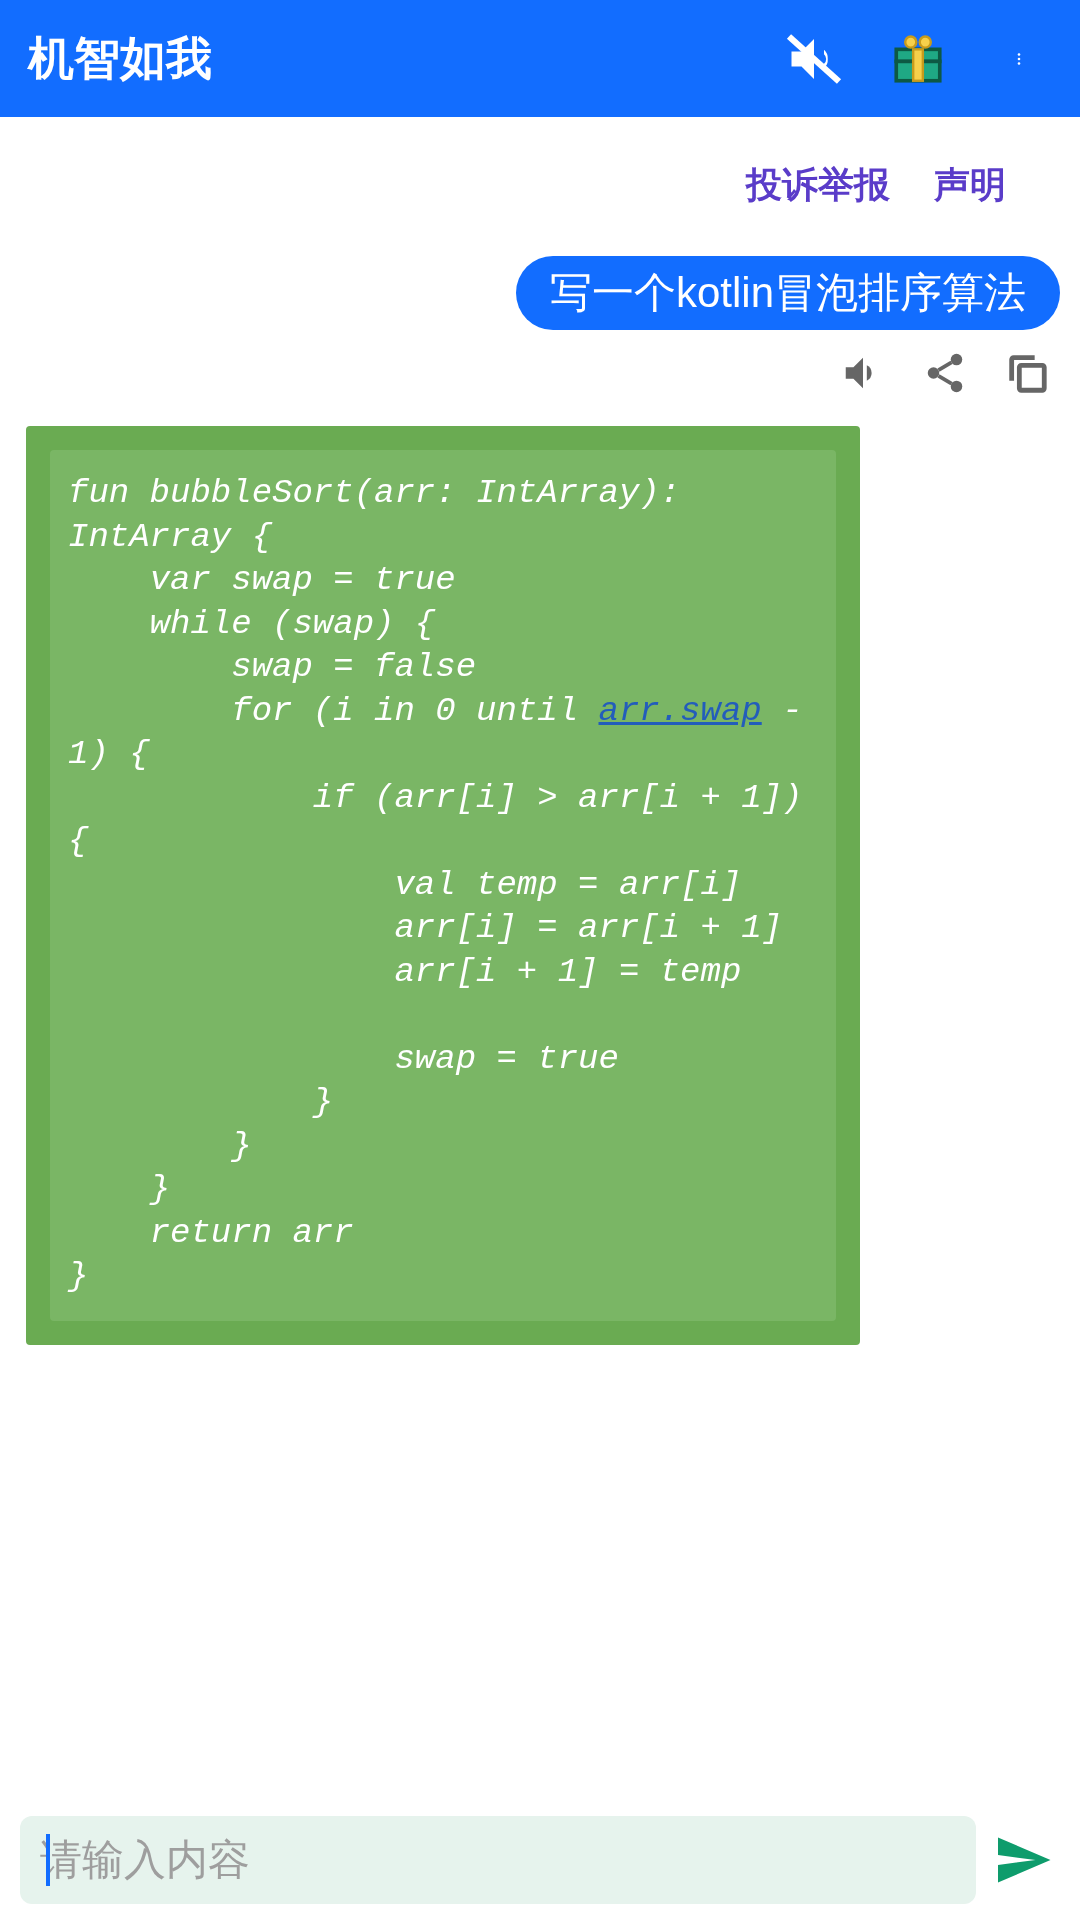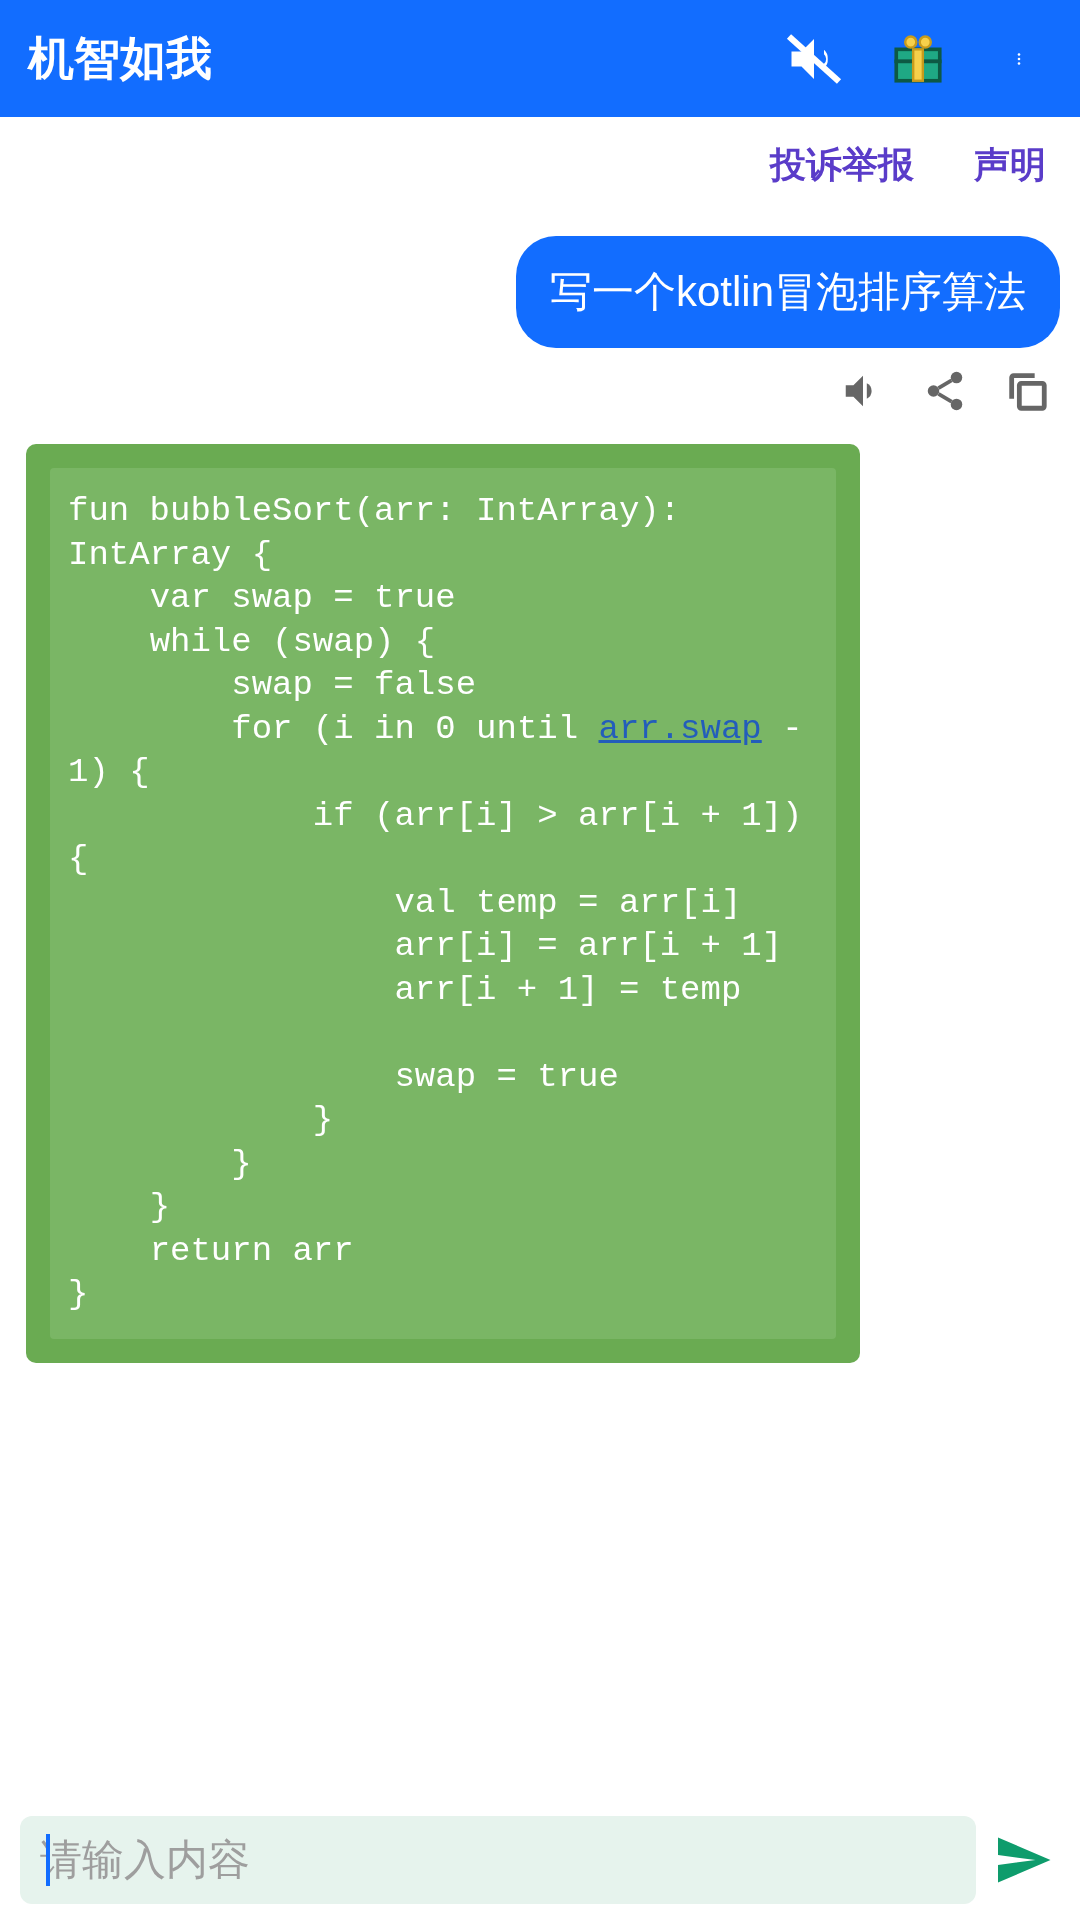--- a/index.html
+++ b/index.html
@@ -1,28 +1,28 @@
 <!DOCTYPE html>
 <html><head>
 <meta charset="utf-8">
 <style>
 * { margin:0; padding:0; box-sizing:border-box; }
 html,body { width:1080px; height:1920px; font-family:-apple-system,"PingFang SC","Microsoft YaHei",sans-serif; overflow:hidden; background:#fff; }
 .header { height:117px; background:#126DFF; display:flex; align-items:center; padding:0 28px; color:#fff;gap:24px; }
 .title { font-size:46px; font-weight:700; flex:1; }
 .hdr-icons { display:flex; align-items:center; gap:44px; }
 .icon-btn { display:flex; align-items:center; justify-content:center; width:60px; height:60px; }
-.links-row { display:flex; justify-content:flex-end; gap:60px; padding:24px 34px 18px 0; }
+.links-row { display:flex; justify-content:flex-end; gap:44px; padding:24px 74px 18px 0;margin-top:20px; }
 .links-row span { color:#5A3CC9; font-size:36px; font-weight:700; }
 .chat { padding:0 20px; }
 .user-bubble-wrap { display:flex; justify-content:flex-end; padding:28px 0 6px 0; }
-.user-bubble { background:#126DFF; color:#fff; font-size:42px; font-weight:500; padding:28px 34px; border-radius:40px; max-width:80%; }
+.user-bubble { background:#126DFF; color:#fff; font-size:42px; font-weight:500; padding:9px 34px; border-radius:40px; max-width:80%; }
 .action-row { display:flex; justify-content:flex-end; gap:36px; padding:14px 10px 30px 0; }
 .action-row .ic { width:46px; height:46px; color:#555; }
-.bot-bubble { background:#6AAB52; border-radius:10px; padding:24px; margin:0 200px 0 6px; }
+.bot-bubble { background:#6AAB52; border-radius:4px; padding:24px; margin:0 200px 0 6px;font-style:italic; }
 .code-box { background:#7AB665; padding:22px 10px 22px 18px; border-radius:4px; }
 .code-box pre { color:#fff; font-family:"Courier New",monospace; font-size:34px; line-height:1.28; white-space:pre-wrap; word-break:break-word; }
 .code-box pre .lk { color:#235DBB; text-decoration:underline; }
 .after-text { color:#fff; font-size:40px; padding:26px 4px 0 4px; white-space:nowrap; overflow:hidden; }
 .input-bar { position:absolute; left:0; bottom:0; width:1080px; height:120px; background:#fff; padding:16px 20px; display:flex; align-items:center; }
 .input-box { flex:1; height:88px; background:#E6F3ED; border-radius:12px; display:flex; align-items:center; padding:0 20px; position:relative; }
 .ph { color:#9E9E9E; font-size:42px; }
 .cursor { position:absolute; left:26px; top:18px; width:4px; height:52px; background:#126DFF; }
 .send { margin-left:10px; width:74px; height:60px; color:#0E9C6C; }
 </style>

